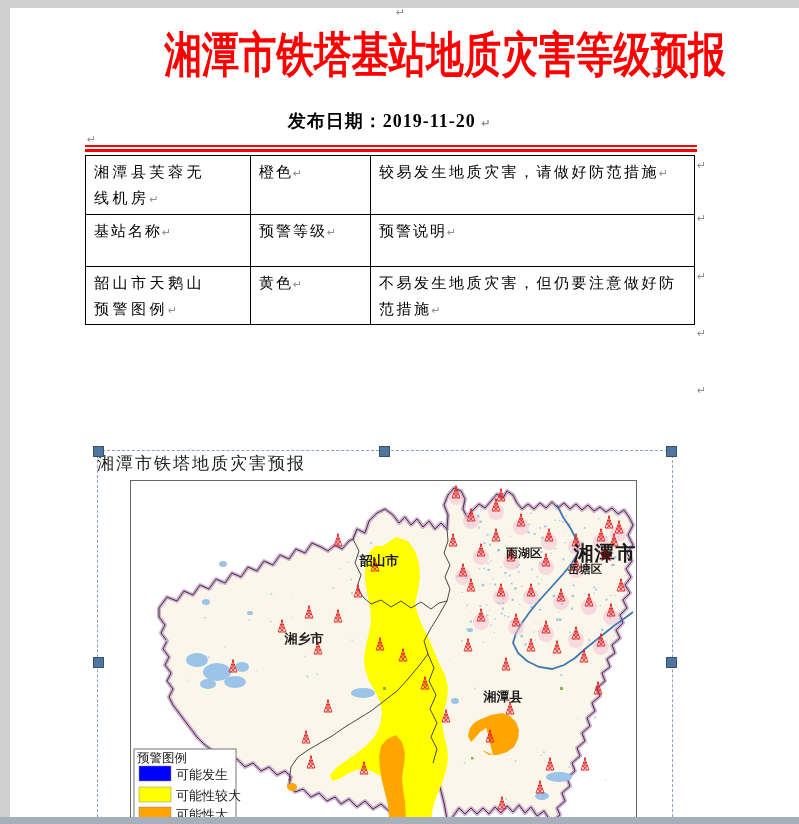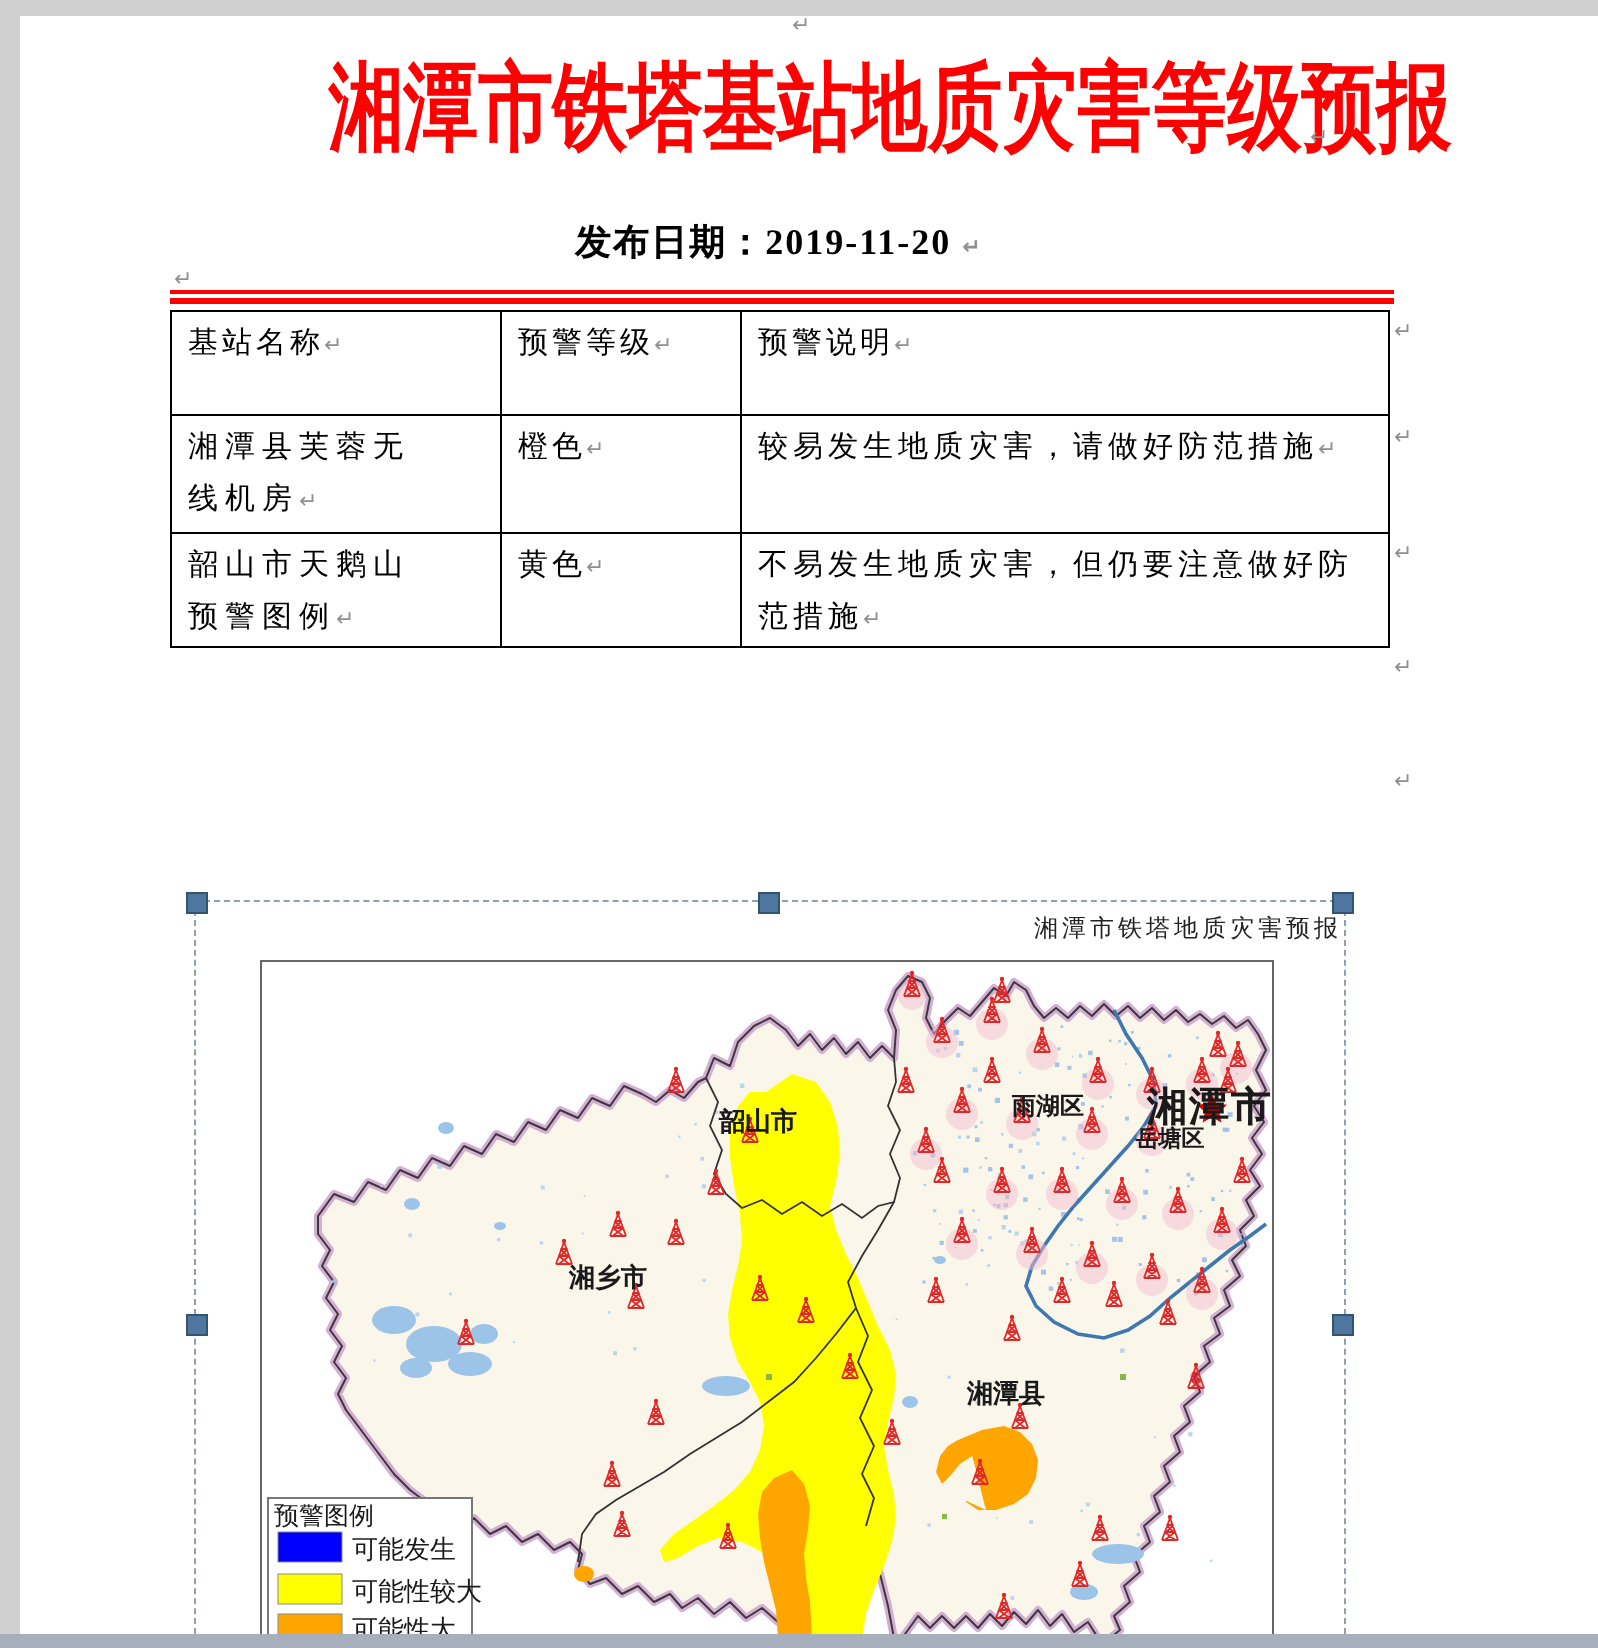--- a/index.html
+++ b/index.html
@@ -50,22 +50,22 @@
 
   
   .sel-box{
     position:absolute;left:97px;top:450px;width:574px;height:380px;
     border:1px dashed #8fa0b5;background:transparent;
   }
   .handle{
     position:absolute;width:9px;height:9px;background:#4f769e;border:1px solid #33536f;z-index:6;
   }
   .map-title{
-    position:absolute;left:97px;top:452px;width:574px;text-align:right;
-    font-size:12px;letter-spacing:2px;line-height:24px;color:#222;
+    position:absolute;left:97px;top:452px;width:574px;text-align:left;
+    font-size:17px;letter-spacing:2px;line-height:24px;color:#222;
   }
   .map-frame{
     position:absolute;left:130px;top:480px;width:507px;height:350px;
     box-sizing:border-box;border:1px solid #666;background:#fff;overflow:hidden;
   }
   .map-frame svg{display:block;}
   svg text{font-family:"Liberation Sans","DejaVu Sans",sans-serif;font-weight:bold;fill:#1a1a1a;}
   svg text.lg{letter-spacing:1px;}
   svg text.legend-t{font-weight:normal;font-family:"Liberation Serif","DejaVu Serif",serif;}
 </style>
@@ -91,42 +91,42 @@
 
 <div class="red-rule"></div>
 
 <table class="warn">
   <colgroup>
       <col style="width:165px">
       <col style="width:120px">
       <col style="width:324px">
     </colgroup>
   <tbody>
-      <tr style="height:52px">
-    <td>
-          <div class="cl"><span>基站名称</span><span class="pmark">↵</span></div>
-        </td>
-    <td>
-          <div class="cl"><span>预警等级</span><span class="pmark">↵</span></div>
-        </td>
-    <td>
-          <div class="cl"><span>预警说明</span><span class="pmark">↵</span></div>
-        </td>
-  </tr>
-  <tr style="height:59px">
+      <tr style="height:59px">
     <td>
       <div class="cl ls3">湘潭县芙蓉无</div>
       <div class="cl ls3"><span>线机房</span><span class="pmark">↵</span></div>
     </td>
     <td>
           <div class="cl"><span>橙色</span><span class="pmark">↵</span></div>
         </td>
     <td>
       <div class="cl ls25"><span>较易发生地质灾害，请做好防范措施</span><span class="pmark">↵</span></div>
     </td>
+  </tr>
+  <tr style="height:52px">
+    <td>
+          <div class="cl"><span>基站名称</span><span class="pmark">↵</span></div>
+        </td>
+    <td>
+          <div class="cl"><span>预警等级</span><span class="pmark">↵</span></div>
+        </td>
+    <td>
+          <div class="cl"><span>预警说明</span><span class="pmark">↵</span></div>
+        </td>
   </tr>
   <tr style="height:57px">
     <td>
       <div class="cl ls3">韶山市天鹅山</div>
       <div class="cl ls3"><span>预警图例</span><span class="pmark">↵</span></div>
     </td>
     <td>
           <div class="cl"><span>黄色</span><span class="pmark">↵</span></div>
         </td>
     <td>

